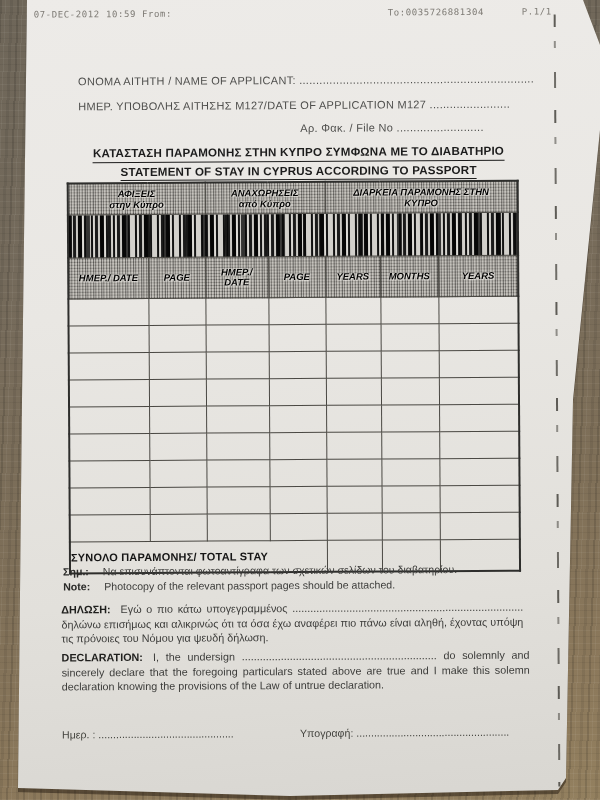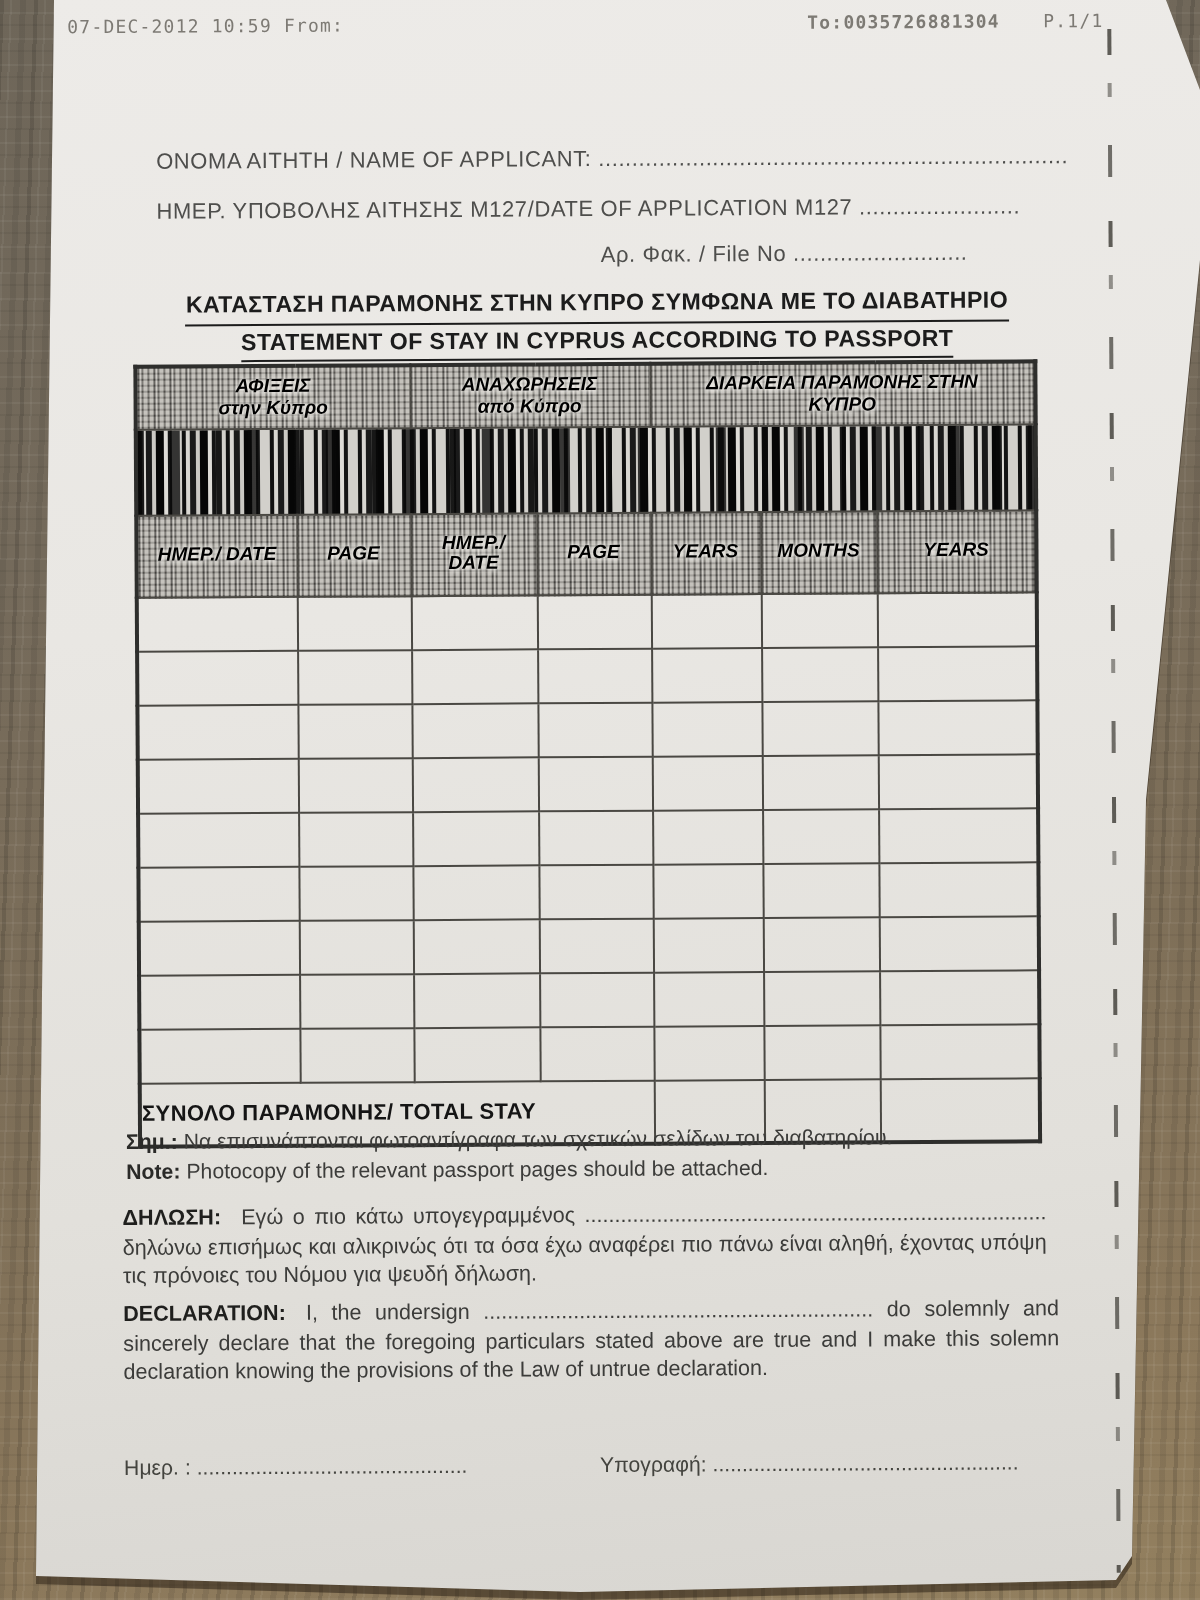--- a/index.html
+++ b/index.html
@@ -18,21 +18,21 @@
     clip-path:polygon(27px 0px,583px 0px,600px 45px,600px 130px,573px 400px,566px 778px,558px 790px,290px 796px,18px 788px,22px 400px,27px 0px);
     filter:blur(3px);}
   .paper{position:absolute;left:0;top:0;width:600px;height:800px;
     background:linear-gradient(175deg,#edebe8 0%,#e9e7e3 38%,#e2e0db 72%,#d8d6d1 100%);
     clip-path:polygon(27px 0px,583px 0px,600px 45px,600px 130px,573px 400px,566px 778px,558px 790px,290px 796px,18px 788px,22px 400px,27px 0px);}
   .content{position:absolute;left:0;top:0;width:600px;height:800px;transform:rotate(-0.35deg);transform-origin:300px 400px;color:#3f3f3f;}
 
   
   .fax{position:absolute;top:8px;font-family:"DejaVu Sans Mono",monospace;font-size:9px;color:#7d7a74;letter-spacing:.6px;white-space:nowrap;}
   .fax-left{left:36px;}
-  .fax-to{left:406px;font-weight:bold;}
+  .fax-to{left:390px;}
   .fax-page{left:524px;}
 
   
   .line{position:absolute;font-size:11px;color:#4e4e4c;letter-spacing:.3px;white-space:nowrap;}
   .line-name{left:80px;top:74px;}
   .line-date{left:80px;top:99px;}
   .line-file{left:302px;top:122px;}
 
   
   .title{position:absolute;left:70px;top:143px;width:460px;text-align:center;line-height:16px;}
@@ -57,21 +57,21 @@
   }
   tr.sub th{height:40px;font-size:9.5px;line-height:10.5px;}
   .pre{white-space:pre-line;font-style:italic;}
   tbody td{height:26px;background:transparent;}
   tr.total td{height:30px;}
   td.total-label{font-weight:bold;font-size:11px;color:#151515;text-align:left;padding-left:6px;letter-spacing:.2px;}
   td.thick{border:2.5px solid #141414;}
 
   
   .note{position:absolute;left:62px;top:563px;width:472px;font-size:10.6px;line-height:14.5px;color:#3c3c3a;}
-  .note b{margin-right:3px;color:#2a2a28;}
+  .note b{margin-right:14px;color:#2a2a28;}
   .para{position:absolute;font-size:10.8px;line-height:14.5px;color:#3c3c3a;text-align:justify;}
   .para b{color:#1f1f1d;margin-right:10px;}
   .para-el{left:60px;top:601px;width:462px;}
   .para-en{left:60px;top:649px;width:468px;}
 
   
   .footer-date{position:absolute;left:60px;top:727px;font-size:10.6px;color:#44443f;white-space:nowrap;}
   .footer-sign{position:absolute;left:298px;top:727px;font-size:10.6px;color:#44443f;white-space:nowrap;}
 
   

